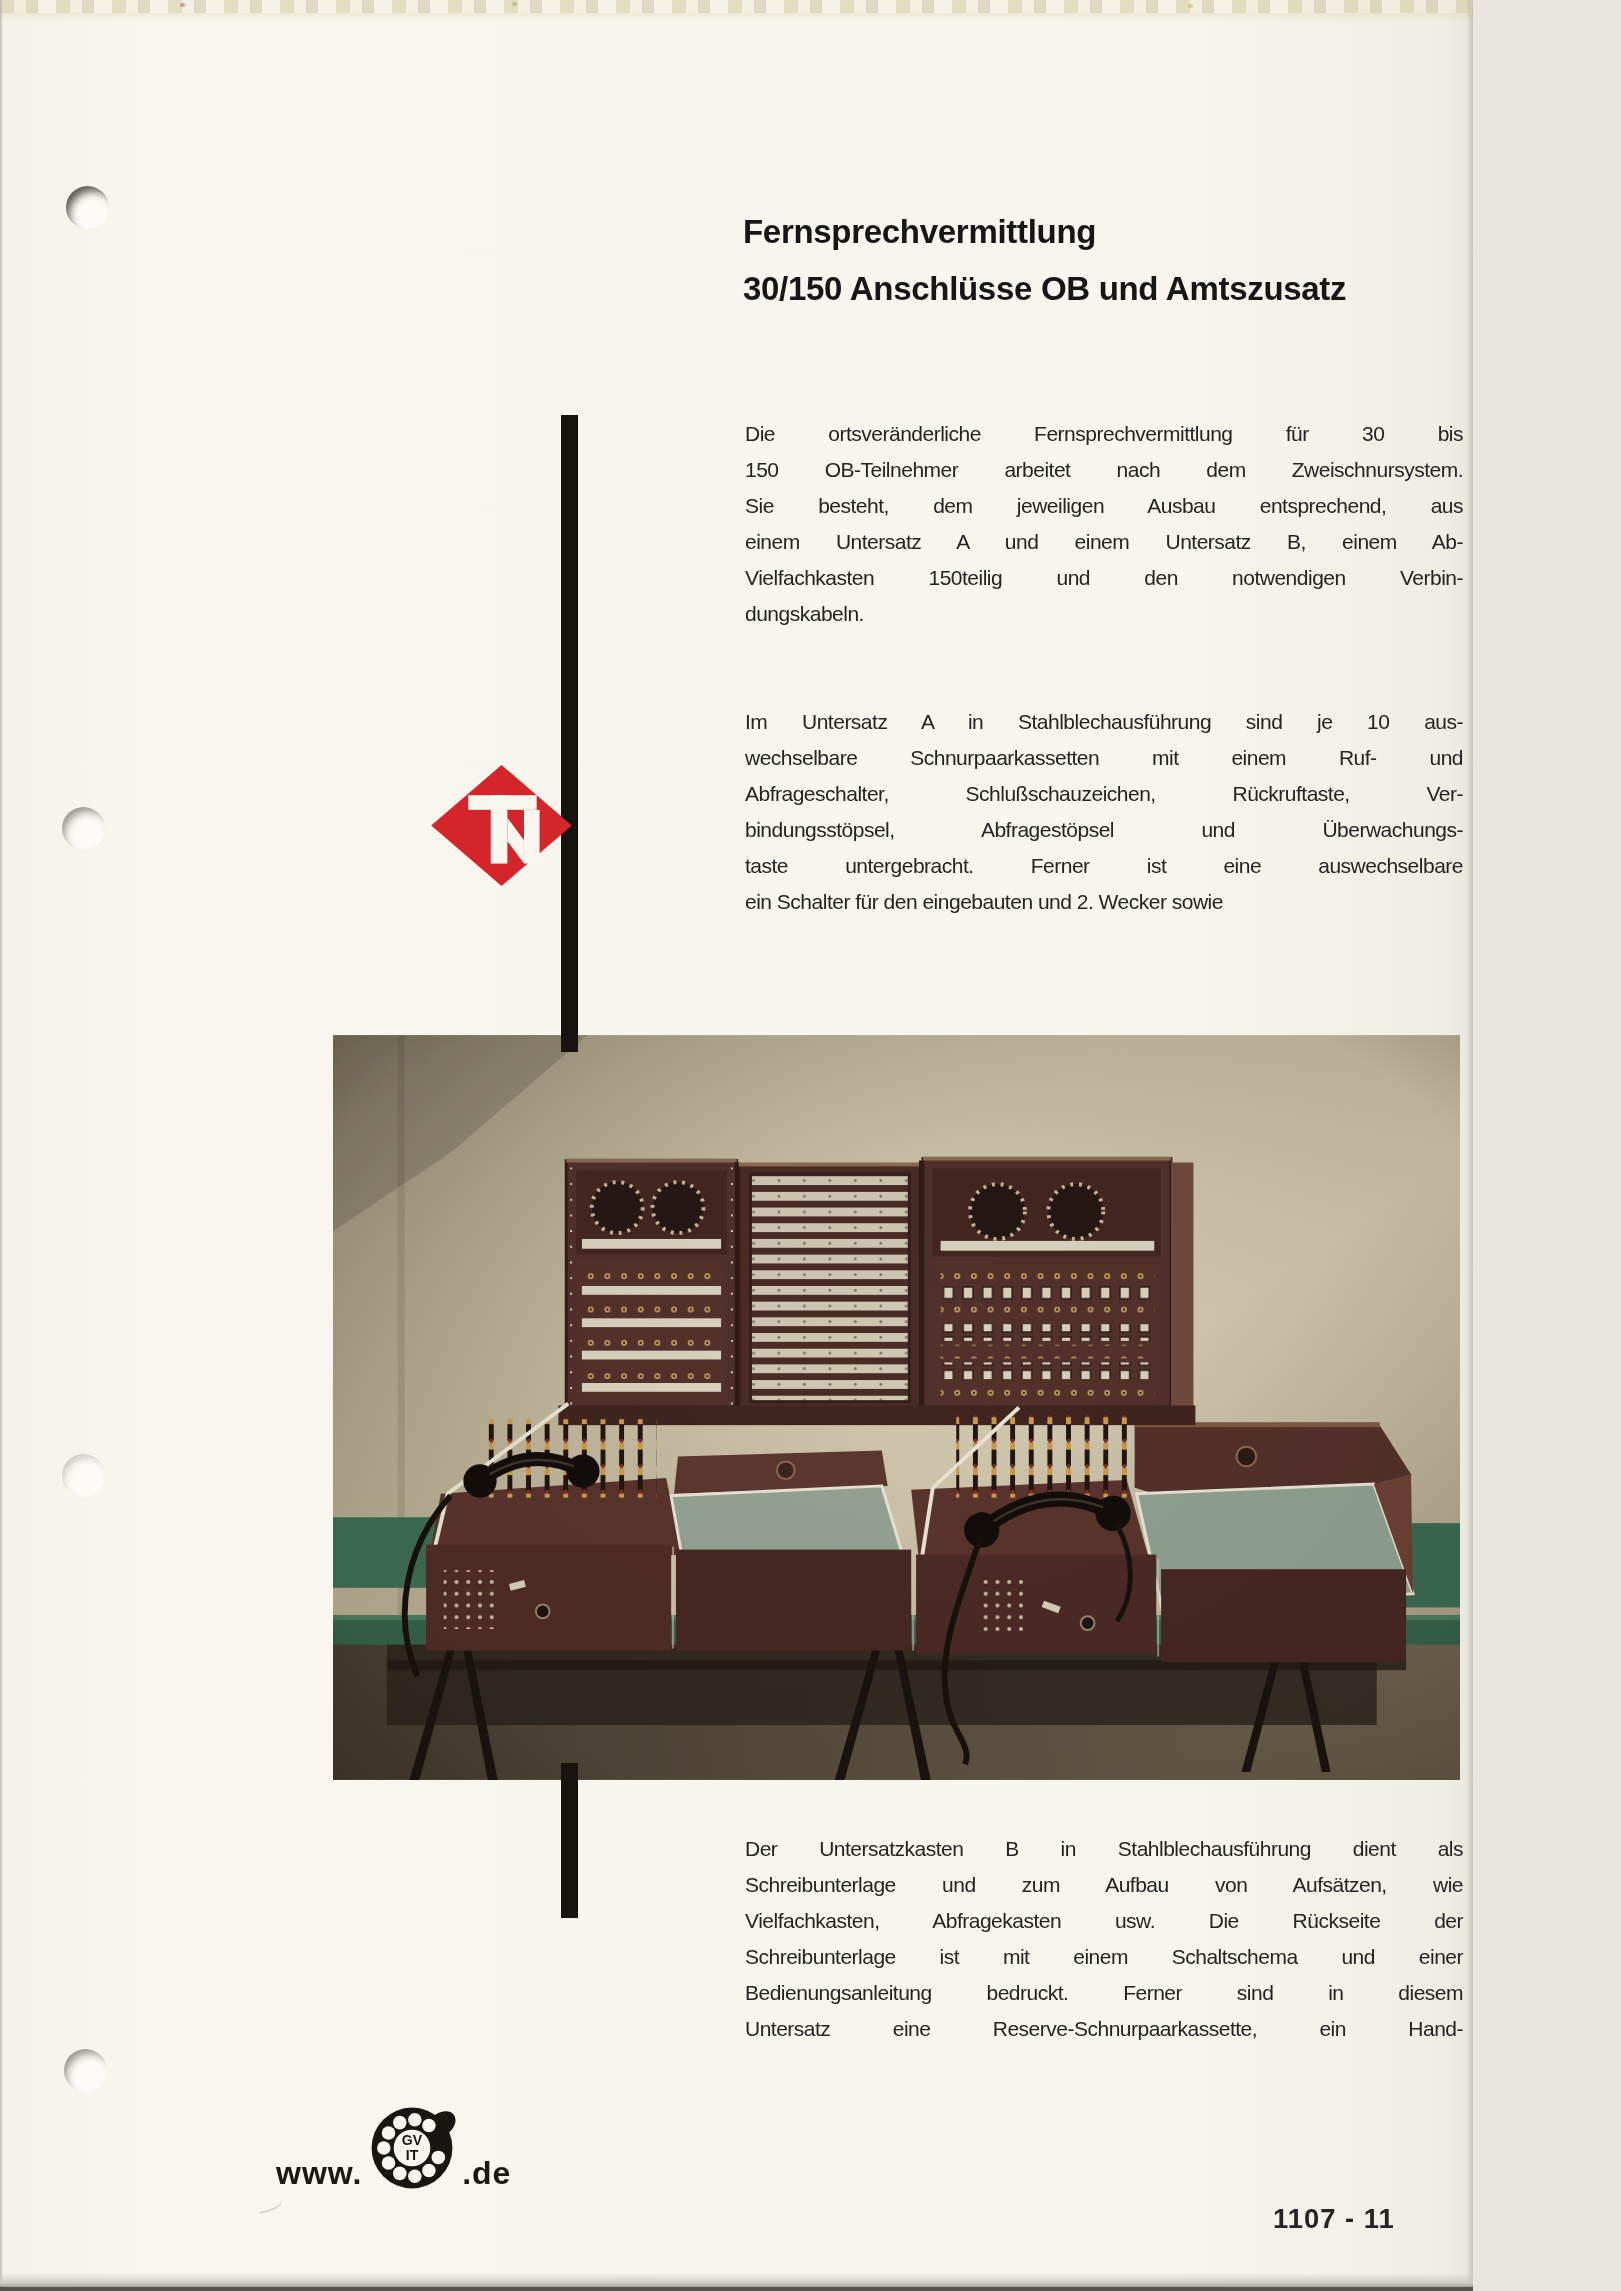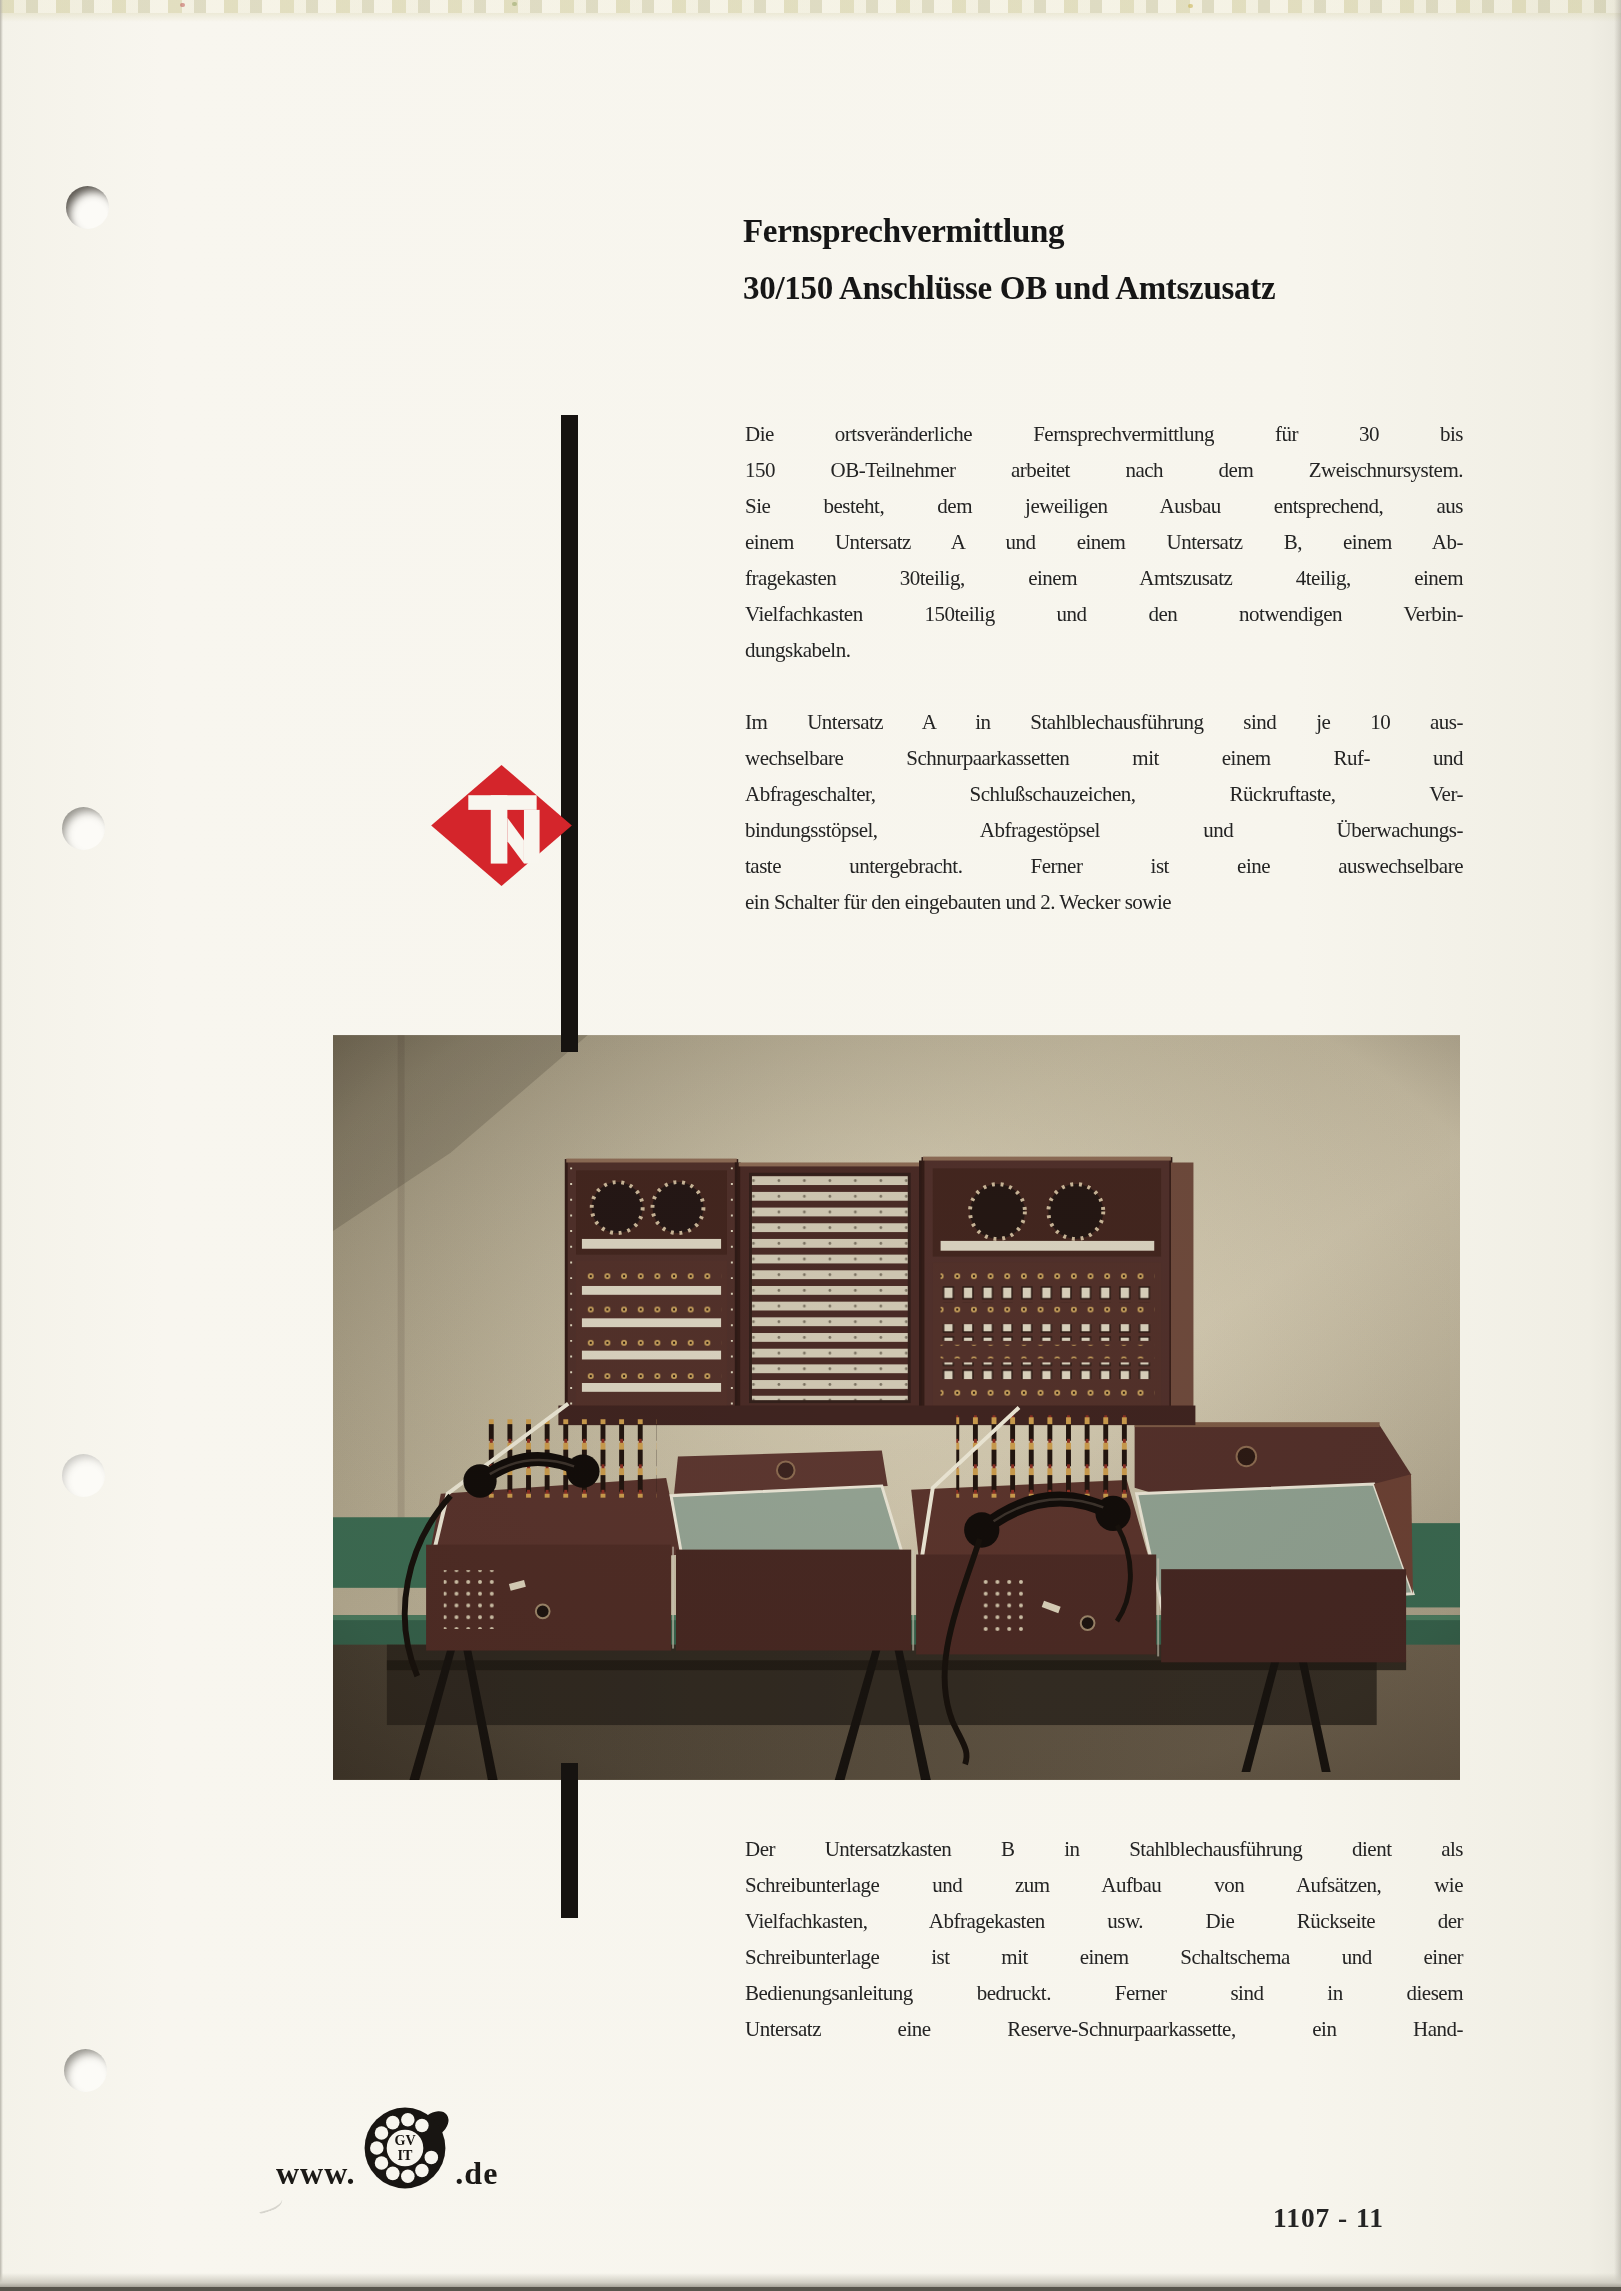--- a/index.html
+++ b/index.html
@@ -1,19 +1,19 @@
 <!DOCTYPE html>
 <html><head>
 <meta charset="utf-8">
 <style>
   html,body{margin:0;padding:0;background:#e8e6de;}
   #page{
-    position:relative;width:1621px;height:2292px;overflow:hidden;
+    position:relative;width:1473px;height:2292px;overflow:hidden;
     background:linear-gradient(90deg,#f4f2e9 0%,#f8f6ef 10%,#f7f5ed 80%,#f0eee4 98%,#e9e7dd 100%);
-    font-family:Liberation Serif, serif;
+    font-family:Liberation Sans, sans-serif;
   }
   
   .top-band{
     position:absolute;left:0;top:0;width:1621px;height:12.7px;opacity:.8;
     background:
       repeating-linear-gradient(90deg,
         rgba(198,192,132,.55) 0 13.7px, rgba(228,223,183,.30) 13.7px 26.5px,
         rgba(178,173,118,.45) 26.5px 38px, rgba(238,233,198,.25) 38px 56px);
   }
   .top-fade{position:absolute;left:0;top:12.7px;width:1621px;height:9.8px;
@@ -81,21 +81,20 @@
       <polygon points="80,56 80,80 97,103 97,79"></polygon>
       <rect x="97" y="48" width="16" height="55"></rect>
     </g>
   </svg>
 
   <div class="para left-last" style="top:416px;">
       <div class="line">Die ortsveränderliche Fernsprechvermittlung für 30 bis</div>
       <div class="line">150 OB-Teilnehmer arbeitet nach dem Zweischnursystem.</div>
       <div class="line">Sie besteht, dem jeweiligen Ausbau entsprechend, aus</div>
       <div class="line">einem Untersatz A und einem Untersatz B, einem Ab-</div>
-      <div class="line">fragekasten 30teilig, einem Amtszusatz 4teilig, einem</div>
       <div class="line">Vielfachkasten 150teilig und den notwendigen Verbin-</div>
       <div class="line">dungskabeln.</div>
     </div>
   <div class="para left-last" style="top:680px;margin-top:24px;">
       <div class="line">Im Untersatz A in Stahlblechausführung sind je 10 aus-</div>
       <div class="line">wechselbare Schnurpaarkassetten mit einem Ruf- und</div>
       <div class="line">Abfrageschalter, Schlußschauzeichen, Rückruftaste, Ver-</div>
       <div class="line">bindungsstöpsel, Abfragestöpsel und Überwachungs-</div>
       <div class="line">taste untergebracht. Ferner ist eine auswechselbare</div>
       <div class="line">ein Schalter für den eingebauten und 2. Wecker sowie</div>

